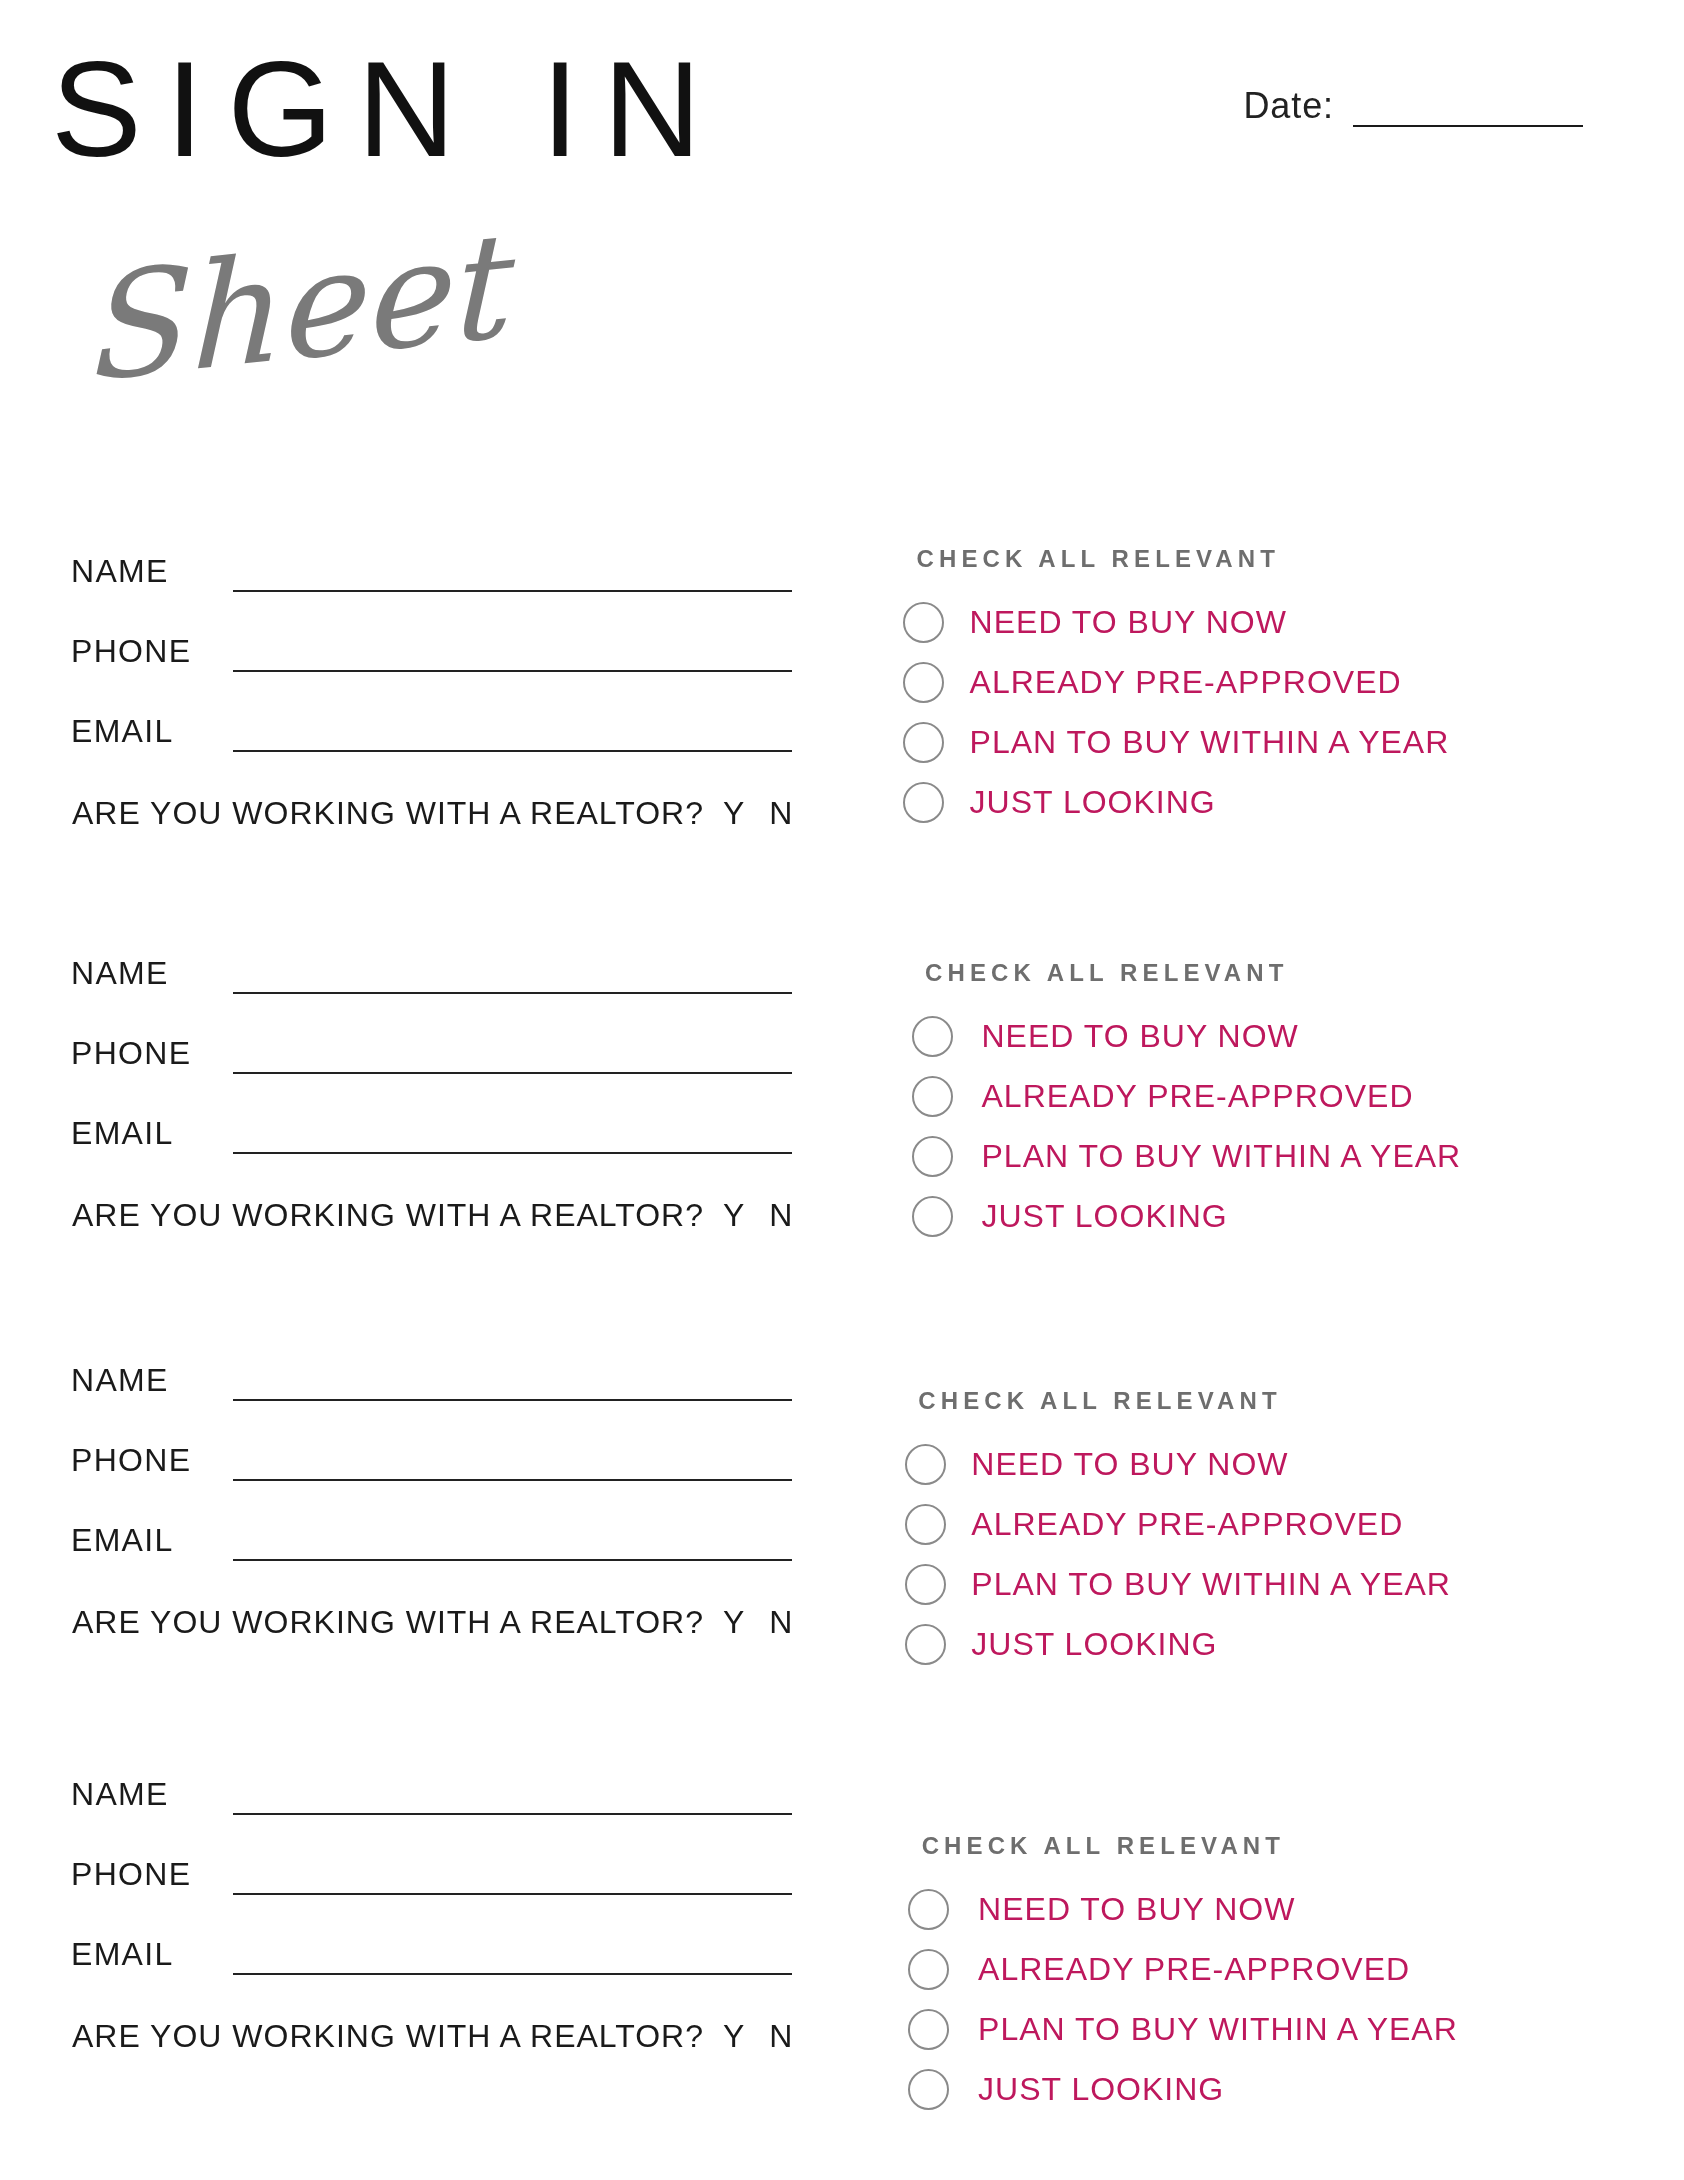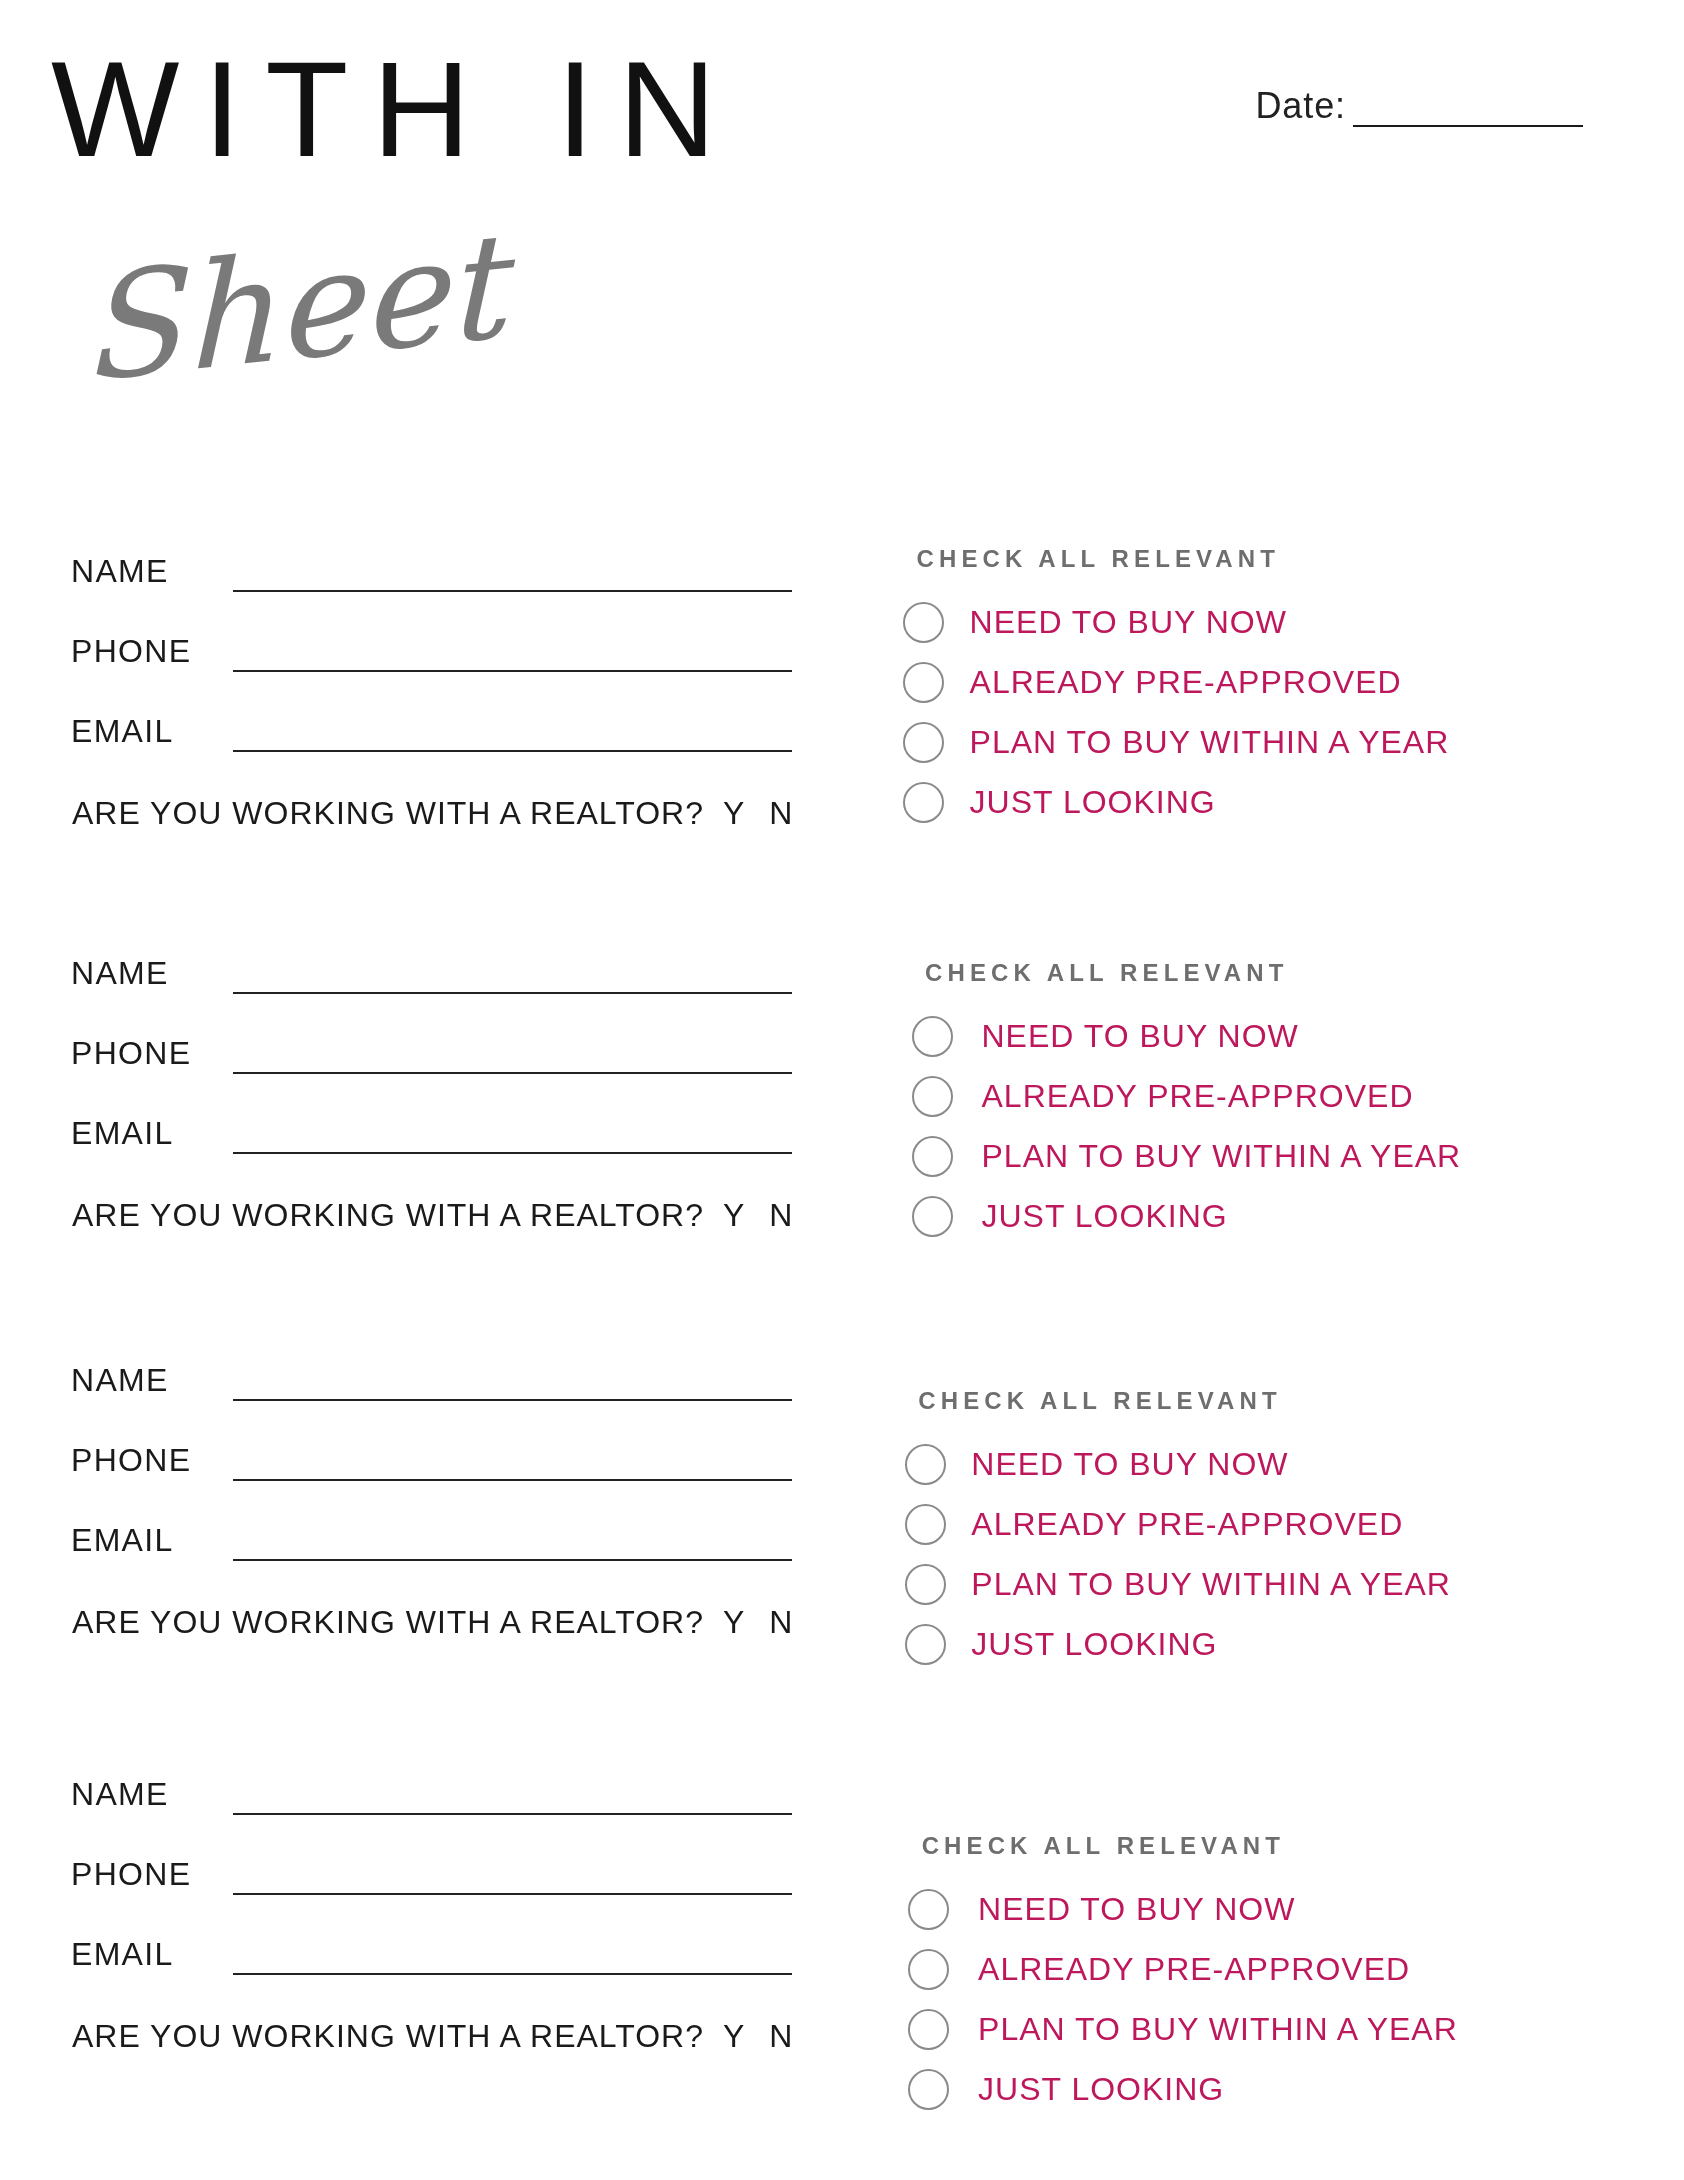--- a/index.html
+++ b/index.html
@@ -59,21 +59,21 @@
     transform-origin: left center;
     white-space: nowrap;
   }
 
   .date-block {
     position: absolute;
     right: 102px;
     top: 85px;
     display: flex;
     align-items: flex-end;
-    gap: 7px;
+    gap: 19px;
   }
   .date-label {
     font-size: 36px;
     color: #222222;
     letter-spacing: 0.9px;
   }
   .date-rule {
     width: 230px;
     border-bottom: 2.6px solid #1a1a1a;
     height: 36px;
@@ -189,21 +189,21 @@
 
   .checklist.c1 .check-label,
   .checklist.c3 .check-label { margin-left: 29px; }
 </style>
 </head>
 <body>
 
 <div class="page">
 
   <div class="header">
-    <div class="title-main">WITH IN</div>
+    <div class="title-main">SIGN IN</div>
     <div class="title-script">Sheet</div>
 
     <div class="date-block">
       <span class="date-label">Date:</span>
       <span class="date-rule"></span>
     </div>
   </div>
 
   <div class="columns">
 

